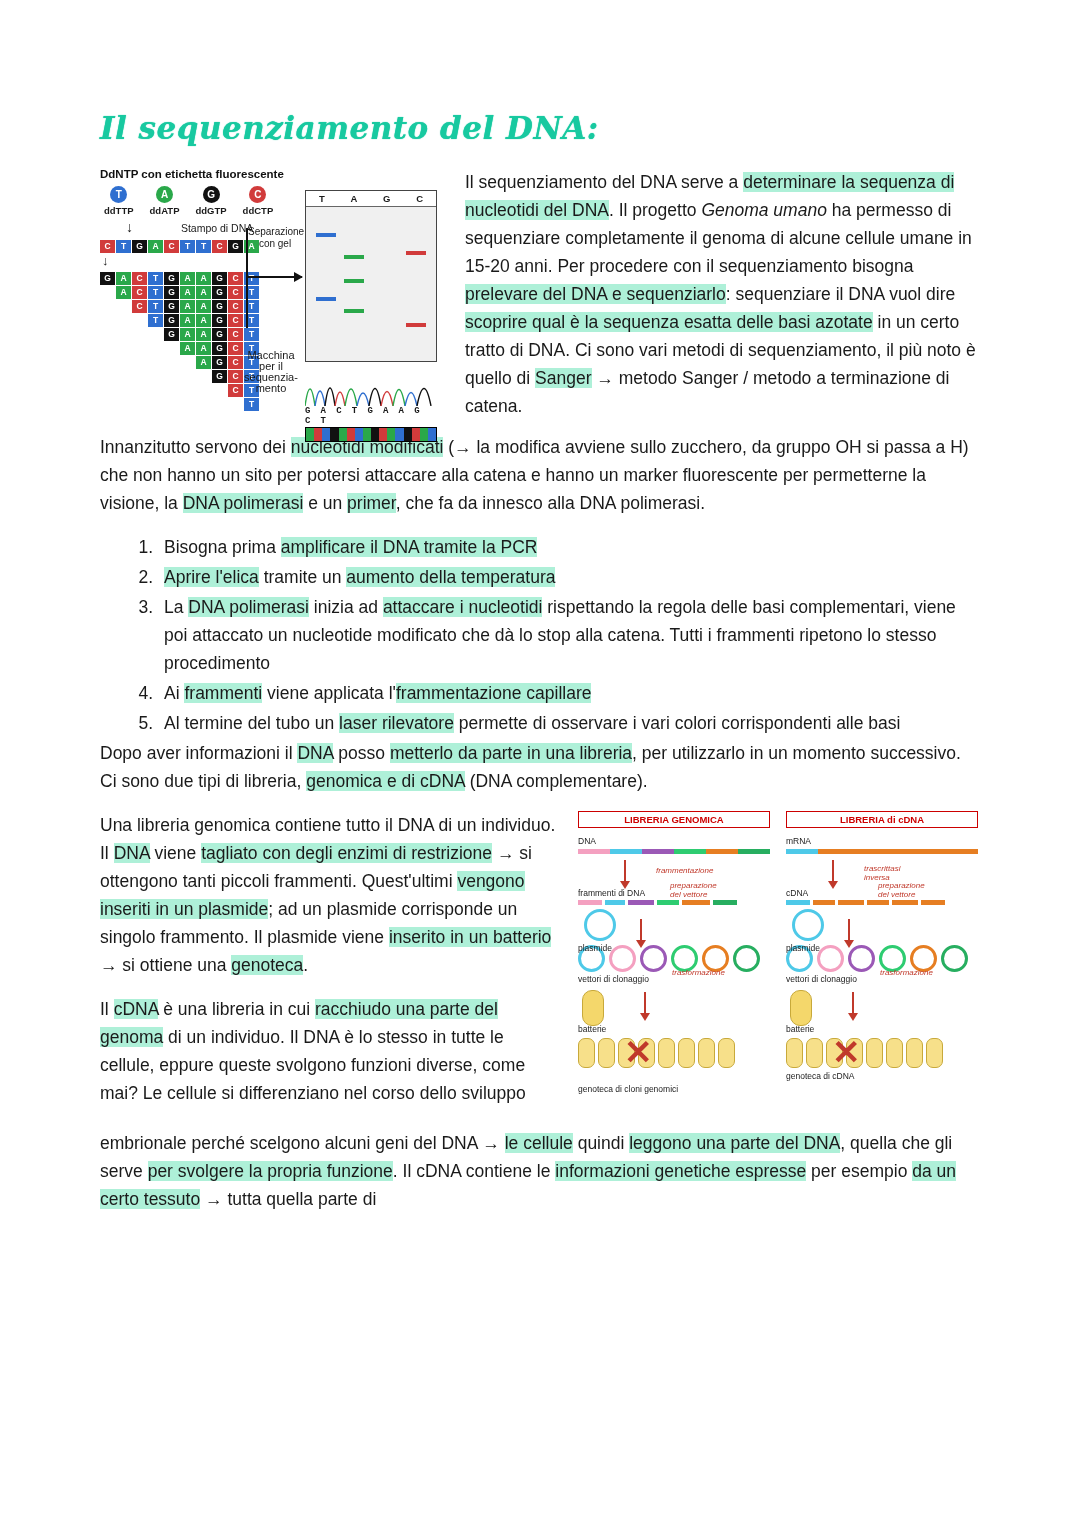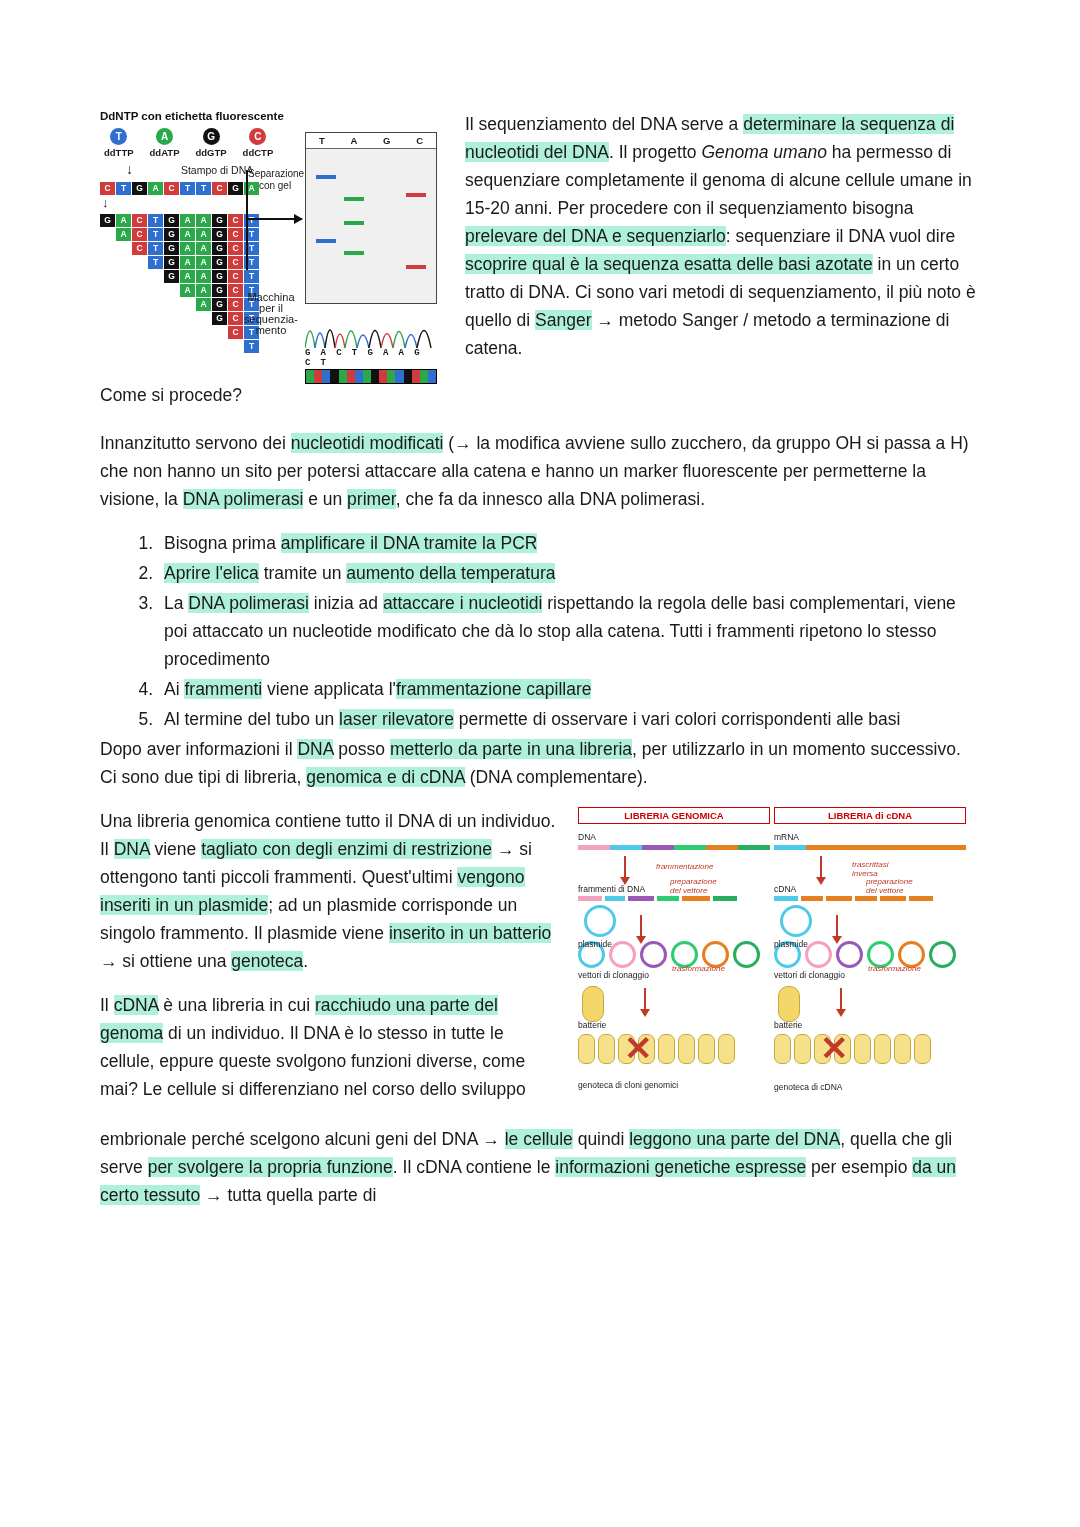--- a/index.html
+++ b/index.html
@@ -240,21 +240,21 @@
 
   
   .fig2 {
     width: 400px;
     position: relative;
     font-size: 9px;
     color: #333;
   }
   .lib-head {
     display: flex;
-    gap: 4px;
+    gap: 16px;
   }
   .lib-col { width: 192px; }
   .lib-title {
     border: 1px solid #c00;
     color: #c00;
     font-size: 9.5px;
     text-align: center;
     padding: 2px 0;
     font-weight: bold;
     background: #fff;
@@ -323,20 +323,21 @@
     font-weight: bold;
     line-height: 28px;
   }
 </style>
 </head>
 <body>
 
 <div class="page">
   <div class="content">
 
+    <h1 class="title">Il sequenziamento del DNA:</h1>
 
     <div class="top-block">
 
       <div class="fig1">
         <div class="f1-title">DdNTP con etichetta fluorescente</div>
 
         <div class="ddntp-row">
           <div class="ddntp">
             <div class="circ c-t">T</div>
             <span>ddTTP</span>
@@ -507,21 +508,20 @@
         </div>
       </div>
 
       <div class="para-right">
         <p>
           <span>Il sequenziamento del DNA serve a </span><span class="hl">determinare la sequenza di nucleotidi del DNA</span><span>. Il progetto </span><em>Genoma umano</em><span> ha permesso di sequenziare completamente il genoma di alcune cellule umane in 15-20 anni. Per procedere con il sequenziamento bisogna </span><span class="hl">prelevare del DNA e sequenziarlo</span><span>: sequenziare il DNA vuol dire </span><span class="hl">scoprire qual è la sequenza esatta delle basi azotate</span><span> in un certo tratto di DNA. Ci sono vari metodi di sequenziamento, il più noto è quello di </span><span class="hl">Sanger</span><span> → metodo Sanger / metodo a terminazione di catena.</span>
         </p>
       </div>
     </div>
 
-    <p class="comesi">Come si procede?</p>
 
     <p>
       <span>Innanzitutto servono dei </span><span class="hl">nucleotidi modificati</span><span> (→ la modifica avviene sullo zucchero, da gruppo OH si passa a H) che non hanno un sito per potersi attaccare alla catena e hanno un marker fluorescente per permetterne la visione, la </span><span class="hl">DNA polimerasi</span><span> e un </span><span class="hl">primer</span><span>, che fa da innesco alla DNA polimerasi.</span>
     </p>
 
     <ol class="steps">
       <li><span>Bisogna prima </span><span class="hl">amplificare il DNA tramite la PCR</span></li>
       <li><span class="hl">Aprire l'elica</span><span> tramite un </span><span class="hl">aumento della temperatura</span></li>
       <li><span>La </span><span class="hl">DNA polimerasi</span><span> inizia ad </span><span class="hl">attaccare i nucleotidi</span><span> rispettando la regola delle basi complementari, viene poi attaccato un nucleotide modificato che dà lo stop alla catena. Tutti i frammenti ripetono lo stesso procedimento</span></li>
       <li><span>Ai </span><span class="hl">frammenti</span><span> viene applicata l'</span><span class="hl">frammentazione capillare</span></li>
@@ -658,21 +658,21 @@
                   <div class="bact-s"></div>
                   <div class="bact-s"></div>
                   <div class="bact-s"></div>
                   <div class="bact-s"></div>
                   <div class="bact-s"></div>
                   <div class="bact-s"></div>
                   <div class="bact-s"></div>
               </div>
               <div class="redx" style="left:46px;top:0px;">✕</div>
             </div>
-            <div class="lbl" style="margin-top:18px;">genoteca di cDNA</div>
+            <div class="lbl" style="margin-top:3px;">genoteca di cDNA</div>
           </div>
 
         </div>
       </div>
     </div>
 
     <p style="margin-top:6px;">
       <span>embrionale perché scelgono alcuni geni del DNA → </span><span class="hl">le cellule</span><span> quindi </span><span class="hl">leggono una parte del DNA</span><span>, quella che gli serve </span><span class="hl">per svolgere la propria funzione</span><span>. Il cDNA contiene le </span><span class="hl">informazioni genetiche espresse</span><span> per esempio </span><span class="hl">da un certo tessuto</span><span> → tutta quella parte di</span>
     </p>
 

